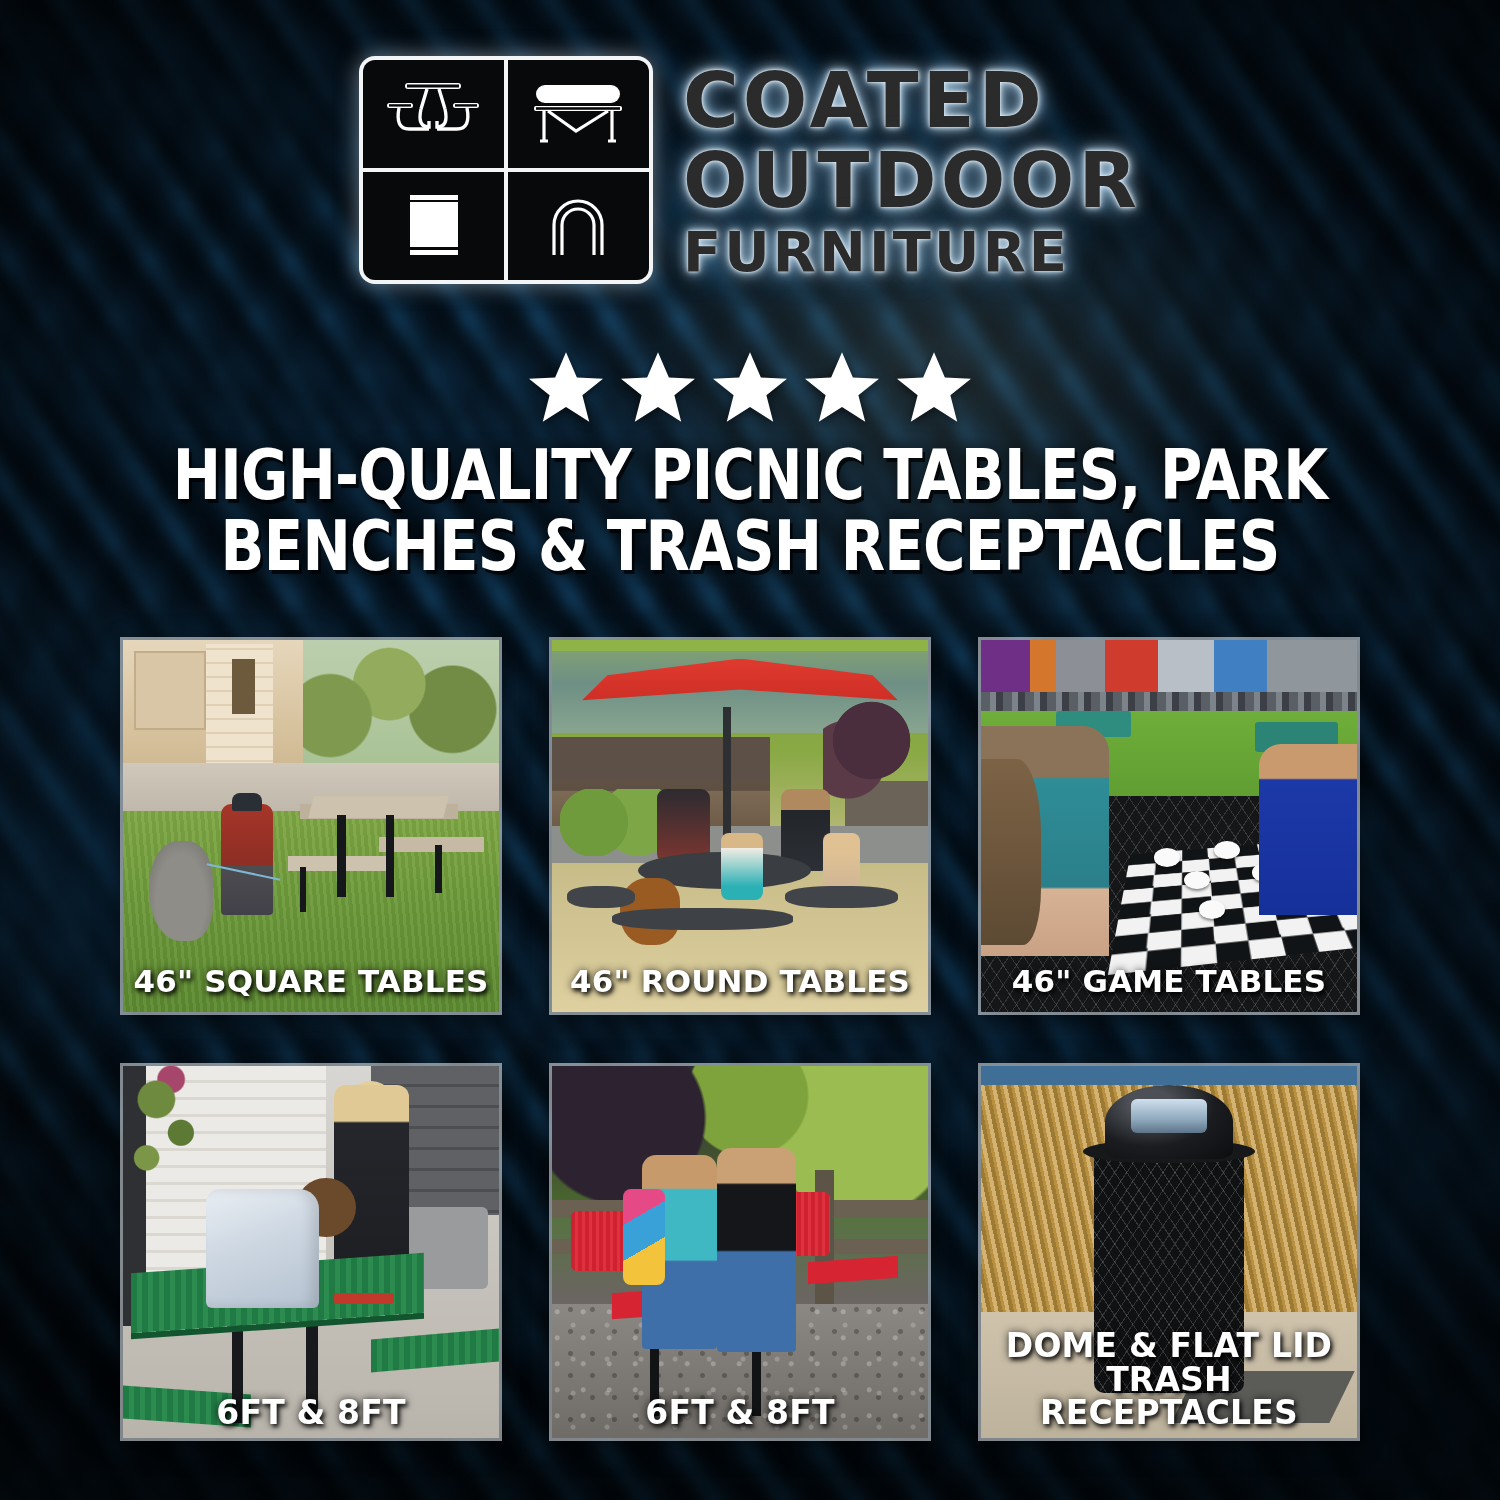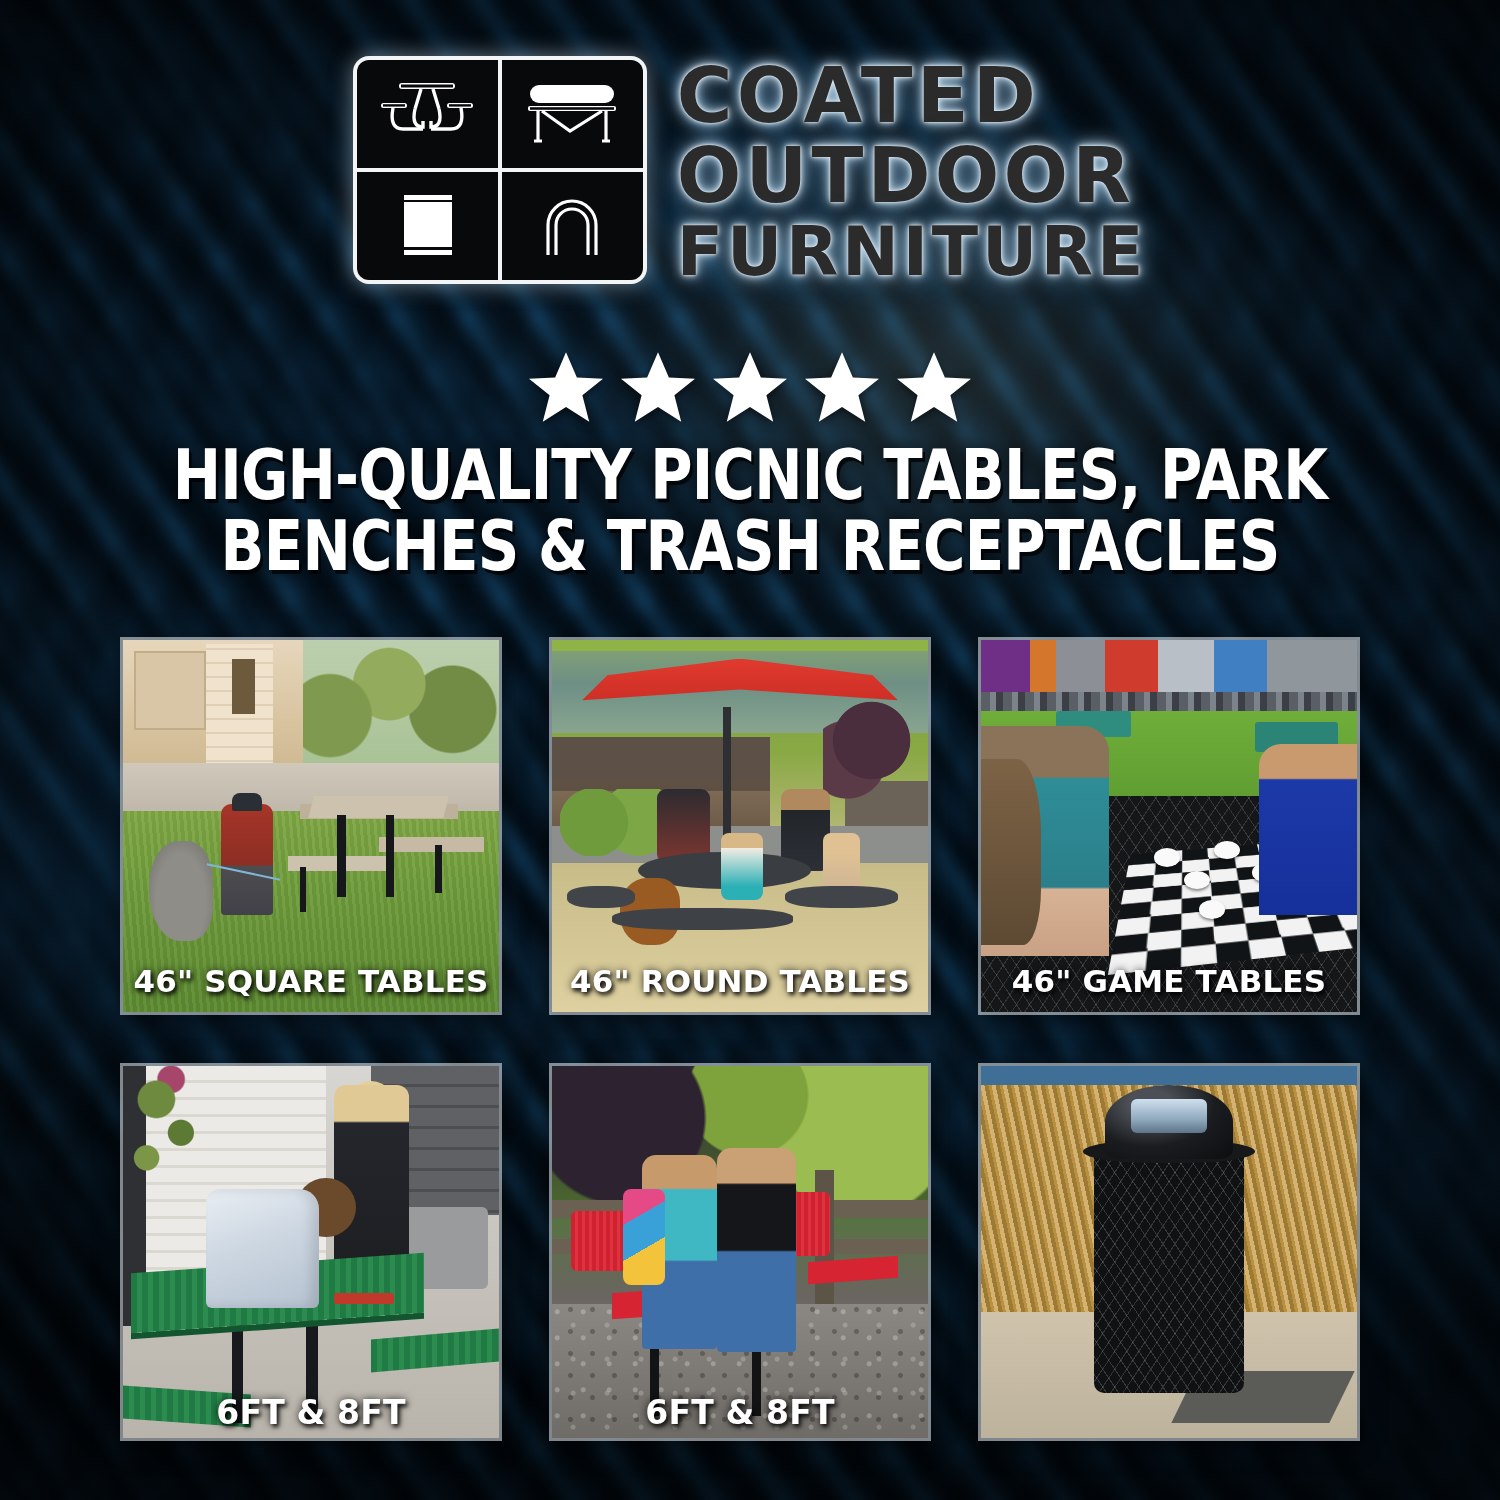--- a/index.html
+++ b/index.html
@@ -57,21 +57,21 @@
     font-family:"DejaVu Sans",sans-serif;
     font-weight:700;letter-spacing:.055em;
     color:#2b2b2b;
     text-shadow:
        0 0 2px #e9f2f8, 0 0 5px #cfe2f0, 0 0 11px rgba(205,230,248,.95),
        0 0 20px rgba(150,190,220,.75), 0 0 34px rgba(110,160,200,.45),
        1px 1px 0 #1b1b1b, -1px -1px 0 #1b1b1b;
   }
   .brand-1{font-size:76px;}
   .brand-2{font-size:76px;margin-top:10px;}
-  .brand-3{font-size:68px;margin-top:10px;}
+  .brand-3{font-size:56px;margin-top:10px;}
 
   
   .stars{position:absolute;left:0;right:0;top:352px;display:flex;justify-content:center;gap:18px;}
   .star{width:74px;height:70px;filter:drop-shadow(0 2px 5px rgba(0,0,0,.6));}
 
   
   .headline{position:absolute;left:60px;right:60px;top:440px;text-align:center;
     font-family:"DejaVu Sans Condensed","Liberation Sans Narrow","Liberation Sans",sans-serif;
     font-weight:700;font-size:69px;line-height:1.03;color:#ffffff;
     letter-spacing:-.012em;
@@ -487,16 +487,20 @@
       <div class="ph p6">
         <div class="sky"></div>
           <div class="grass"></div>
           <div class="walk"></div>
           <div class="pad"></div>
         <div class="body"></div>
           <div class="rim"></div>
           <div class="dome"></div>
           <div class="slot"></div>
       </div>
+      <div class="cap two">
+        <span>DOME &amp; FLAT LID</span>
+        <span class="c2">TRASH RECEPTACLES</span>
+      </div>
     </div>
 
   </div>
 </div>
 
 </body></html>

